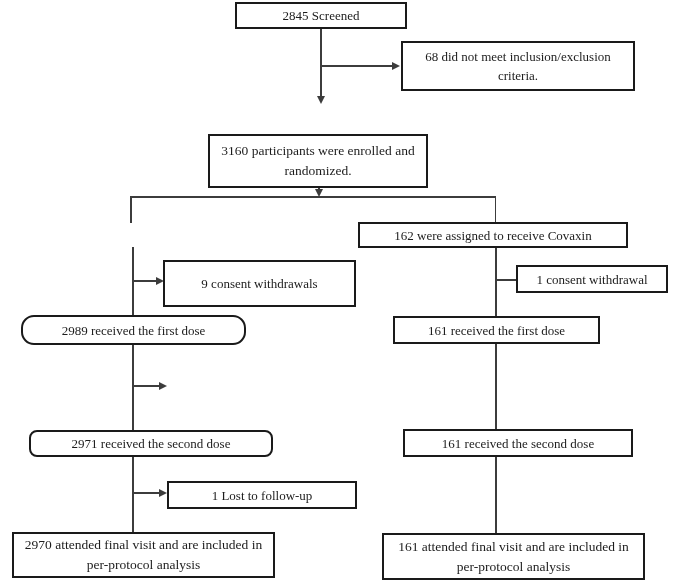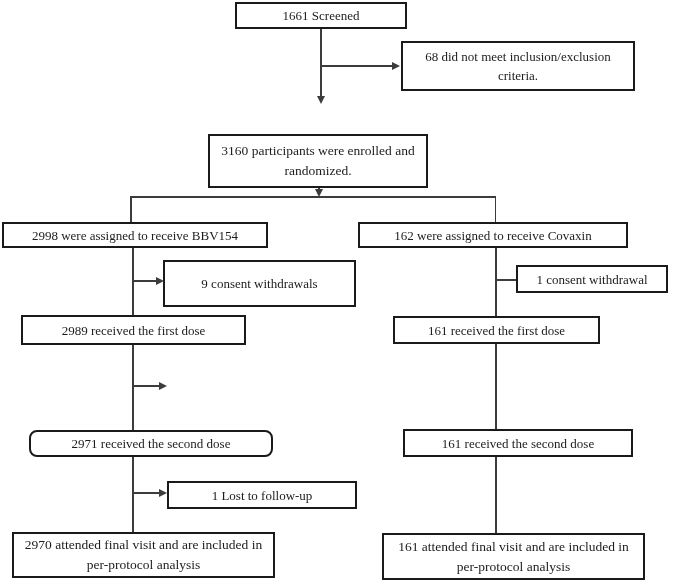--- a/index.html
+++ b/index.html
@@ -89,48 +89,45 @@
   <div class="line hline" style="left:133px; top:385px; width:27px;"></div>
   <div class="ah ah-right" style="left:159px; top:382px;"></div>
 
   <div class="line hline" style="left:133px; top:492px; width:27px;"></div>
   <div class="ah ah-right" style="left:159px; top:489px;"></div>
 
   <div class="line hline" style="left:496px; top:279px; width:22px;"></div>
   <div class="ah ah-right" style="left:517px; top:276px;"></div>
 
   <div class="box" style="left:235px; top:2px; width:172px; height:27px;">
-    <span class="txt">1661 Screened</span>
+    <span class="txt">2845 Screened</span>
   </div>
 
   <div class="box" style="left:401px; top:41px; width:234px; height:50px;">
     <span class="txt">68 did not meet inclusion/exclusion criteria.</span>
   </div>
 
   <div class="box" style="left:208px; top:105px; width:220px; height:54px; font-size:13.5px; line-height:20px;margin-top:29px;">
     <span class="txt">3160 participants were enrolled and randomized.</span>
   </div>
 
-  <div class="box" style="left:2px; top:222px; width:266px; height:26px;">
-    <span class="txt">2998 were assigned to receive BBV154</span>
-  </div>
 
   <div class="box" style="left:358px; top:222px; width:270px; height:26px;">
     <span class="txt">162 were assigned to receive Covaxin</span>
   </div>
 
   <div class="box" style="left:163px; top:260px; width:193px; height:47px;align-items:center;">
     <span class="txt">9 consent withdrawals</span>
   </div>
 
   <div class="box" style="left:516px; top:265px; width:152px; height:28px;">
     <span class="txt">1 consent withdrawal</span>
   </div>
 
-  <div class="box" style="left:21px; top:315px; width:225px; height:30px;">
+  <div class="box" style="left:21px; top:315px; width:225px; height:30px;border-radius:13px;">
     <span class="txt">2989 received the first dose</span>
   </div>
 
   <div class="box" style="left:393px; top:316px; width:207px; height:28px;">
     <span class="txt">161 received the first dose</span>
   </div>
 
 
   <div class="box" style="left:29px; top:430px; width:244px; height:27px;border-radius:8px;">
     <span class="txt">2971 received the second dose</span>

